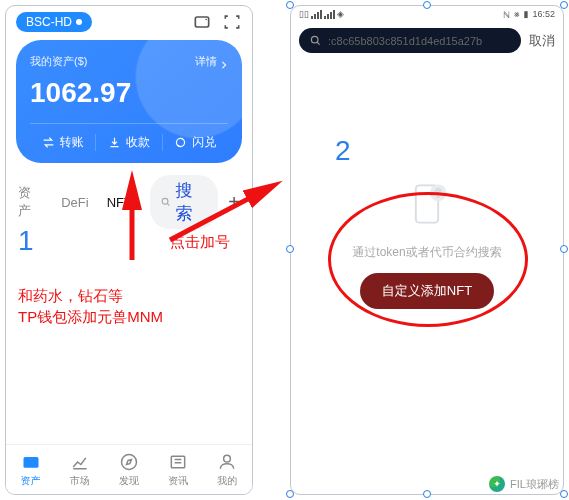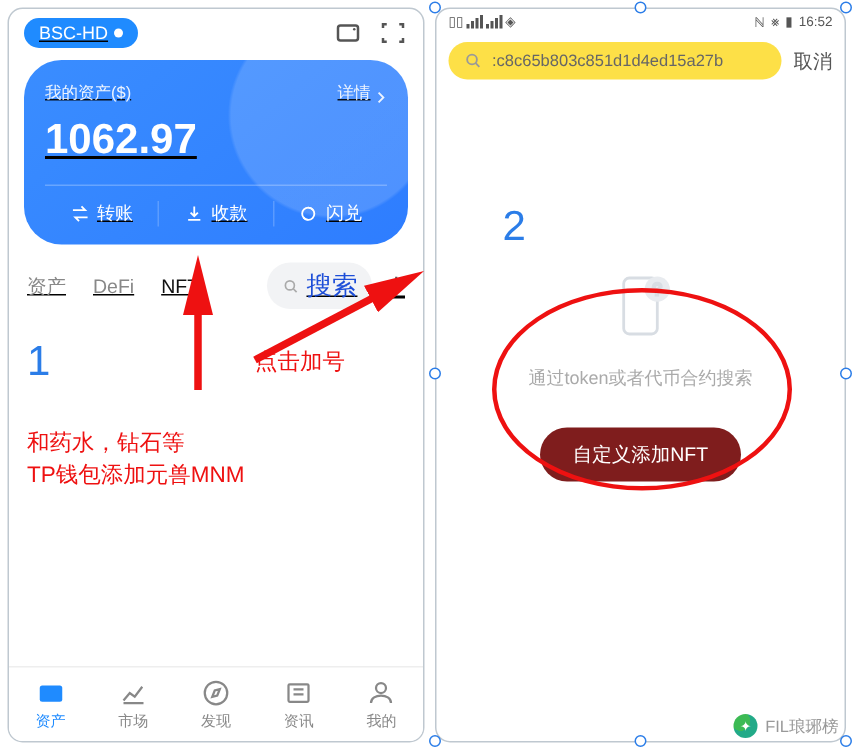--- a/index.html
+++ b/index.html
@@ -1,20 +1,20 @@
 <!DOCTYPE html>
 <html><head>
 <meta charset="utf-8">
 <style>
   * { margin: 0; padding: 0; box-sizing: border-box; }
   body { font-family: -apple-system, "PingFang SC", "Microsoft YaHei", sans-serif; background: #fff; width: 569px; height: 500px; position: relative; overflow: hidden; }
 
   
   .phone { position: absolute; top: 5px; bottom: 5px; background: #fff; border: 1px solid #bfc8d0; border-radius: 10px; overflow: hidden; }
-  .phone.p1 { left: 5px; width: 278px; text-decoration: underline; }
+  .phone.p1 { left: 5px; width: 248px; }
   .phone.p2 { left: 290px; width: 274px; }
 
   
   .top-row { display: flex; align-items: center; padding: 6px 10px 4px; }
   .chain-chip { background: #1f8bff; color: #fff; font-size: 12px; padding: 3px 10px; border-radius: 12px; display: flex; align-items: center; gap: 4px; }
   .chain-chip .dot { width: 6px; height: 6px; border-radius: 50%; background: #fff; }
   .top-spacer { flex: 1; }
   .top-icon { width: 20px; height: 20px; margin-left: 10px; fill: none; stroke: #555; stroke-width: 2; }
 
   
@@ -44,27 +44,27 @@
 
   
   .status-bar { height:16px; display:flex; align-items:center; justify-content:flex-end; gap:4px; padding:0 8px; font-size:9px; color:#555; }
   .status-bar .left { margin-right:auto; display:flex; gap:2px; align-items:center; }
   .sig { display:flex; gap:1px; align-items:flex-end; }
   .sig i { width:2px; background:#555; }
   .sig i:nth-child(1){height:3px} .sig i:nth-child(2){height:5px} .sig i:nth-child(3){height:7px} .sig i:nth-child(4){height:9px}
 
   
   .search-row { display:flex; align-items:center; padding:6px 8px; gap:8px; }
-  .search-box { flex:1; background:#fde047; border-radius:18px; padding:6px 10px; display:flex; align-items:center; gap:6px; font-size:11px; color:#666; overflow:hidden; white-space:nowrap; }
+  .search-box { flex:1; background:#0f172a; border-radius:18px; padding:6px 10px; display:flex; align-items:center; gap:6px; font-size:11px; color:#666; overflow:hidden; white-space:nowrap; }
   .cancel { font-size:13px; color:#555; }
 
   
   .empty-area { position:absolute; top:170px; left:0; right:0; text-align:center; }
   .empty-icon { width:56px; height:56px; margin:0 auto 12px; fill:none; stroke:#d8dde3; stroke-width:2; display:block; }
-  .empty-text { font-size:12px; color:#aaa; margin-bottom:24px; }
+  .empty-text { font-size:12px; color:#aaa; margin-bottom:12px; }
   .custom-btn { display:inline-block; background:#7f1d1d; color:#fff; border-radius:20px; padding:9px 22px; font-size:13px; }
 
   
   .annot-num { position:absolute; font-size:28px; font-weight:400; color:#2b7de8; }
   .annot-text { position:absolute; color:#e11; font-size:15px; line-height:1.4; }
   .arrow-svg { position:absolute; overflow:visible; pointer-events:none; }
   .red-circle { position:absolute; border:3px solid #e11; border-radius:50%; pointer-events:none; }
   .blue-handle { position:absolute; width:8px; height:8px; border:1px solid #2b7de8; background:#fff; border-radius:50%; pointer-events:none; }
 
   

